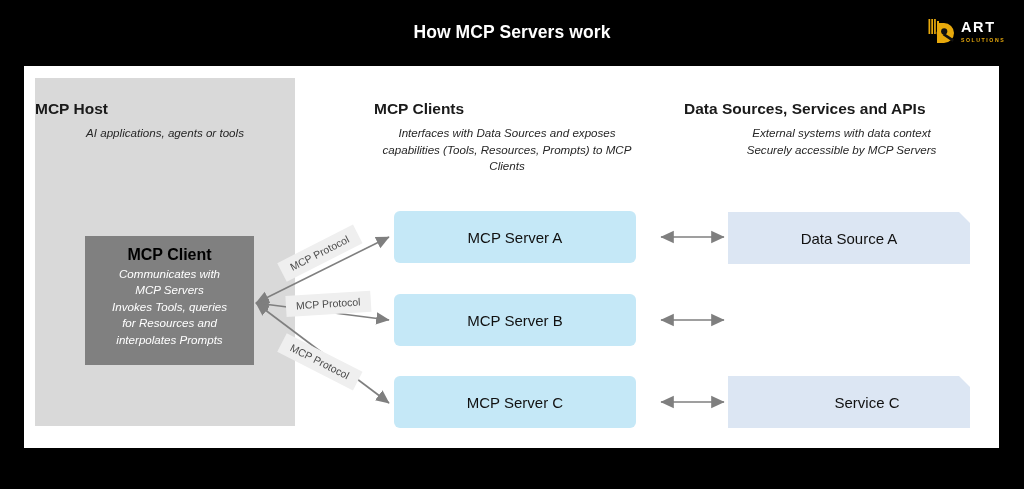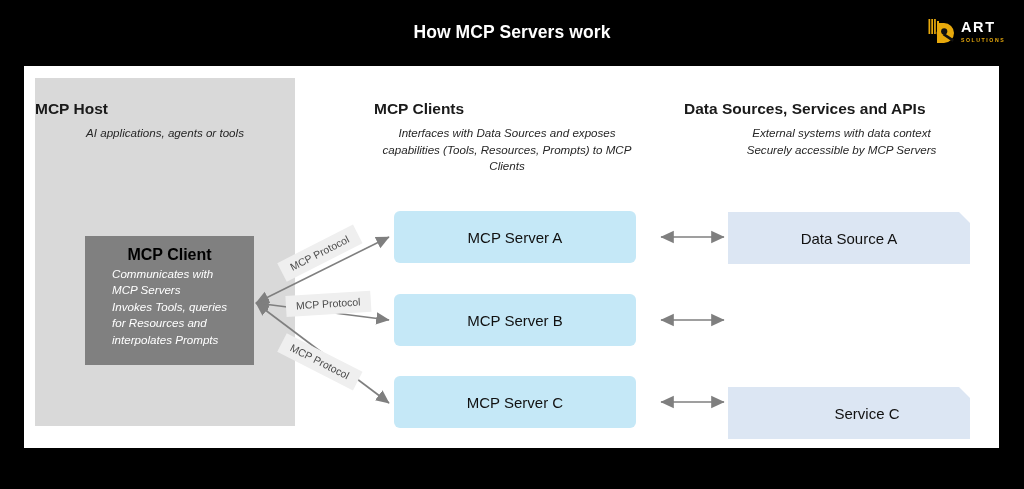--- a/index.html
+++ b/index.html
@@ -70,21 +70,21 @@
     position:absolute; left:61px; top:170px; width:169px; height:129px;
     background:#808080;
     display:flex; flex-direction:column; align-items:center;
     justify-content:flex-start; padding-top:9px;
   }
   #mcp-client-title {
     color:#000000; font-size:16px; font-weight:bold; line-height:20px;
   }
   #mcp-client-desc {
     color:#ffffff; font-size:11.6px; font-style:italic;
-    line-height:16.4px; margin-top:1px;
+    line-height:16.4px; text-align:center; margin-top:1px;
   }
 
   
   .server-box {
     position:absolute; left:370px; width:242px; height:52px;
     background:#C5E8F7;
     display:flex; align-items:center; justify-content:center;
     color:#111111; font-size:15px;border-radius:6px;
   }
   #server-a { top:145px; }
@@ -95,21 +95,21 @@
   .ds-box {
     position:absolute; left:704px; width:242px; height:52px;
     background:#DCE6F3;
     -webkit-clip-path: polygon(0 0, calc(100% - 11px) 0, 100% 11px, 100% 100%, 0 100%);
     clip-path: polygon(0 0, calc(100% - 11px) 0, 100% 11px, 100% 100%, 0 100%);
     display:flex; align-items:center; justify-content:center;
     color:#111111; font-size:15px;
   }
   #ds-a { top:146px; }
   #ds-b { top:228px; }
-  #ds-c { top:321px;padding-left:36px; }
+  #ds-c { top:310px;padding-left:36px; }
 
   
   #connectors {
     position:absolute; left:0; top:0; width:975px; height:382px;
     pointer-events:none;
   }
 
   
   .proto-label {
     position:absolute;

